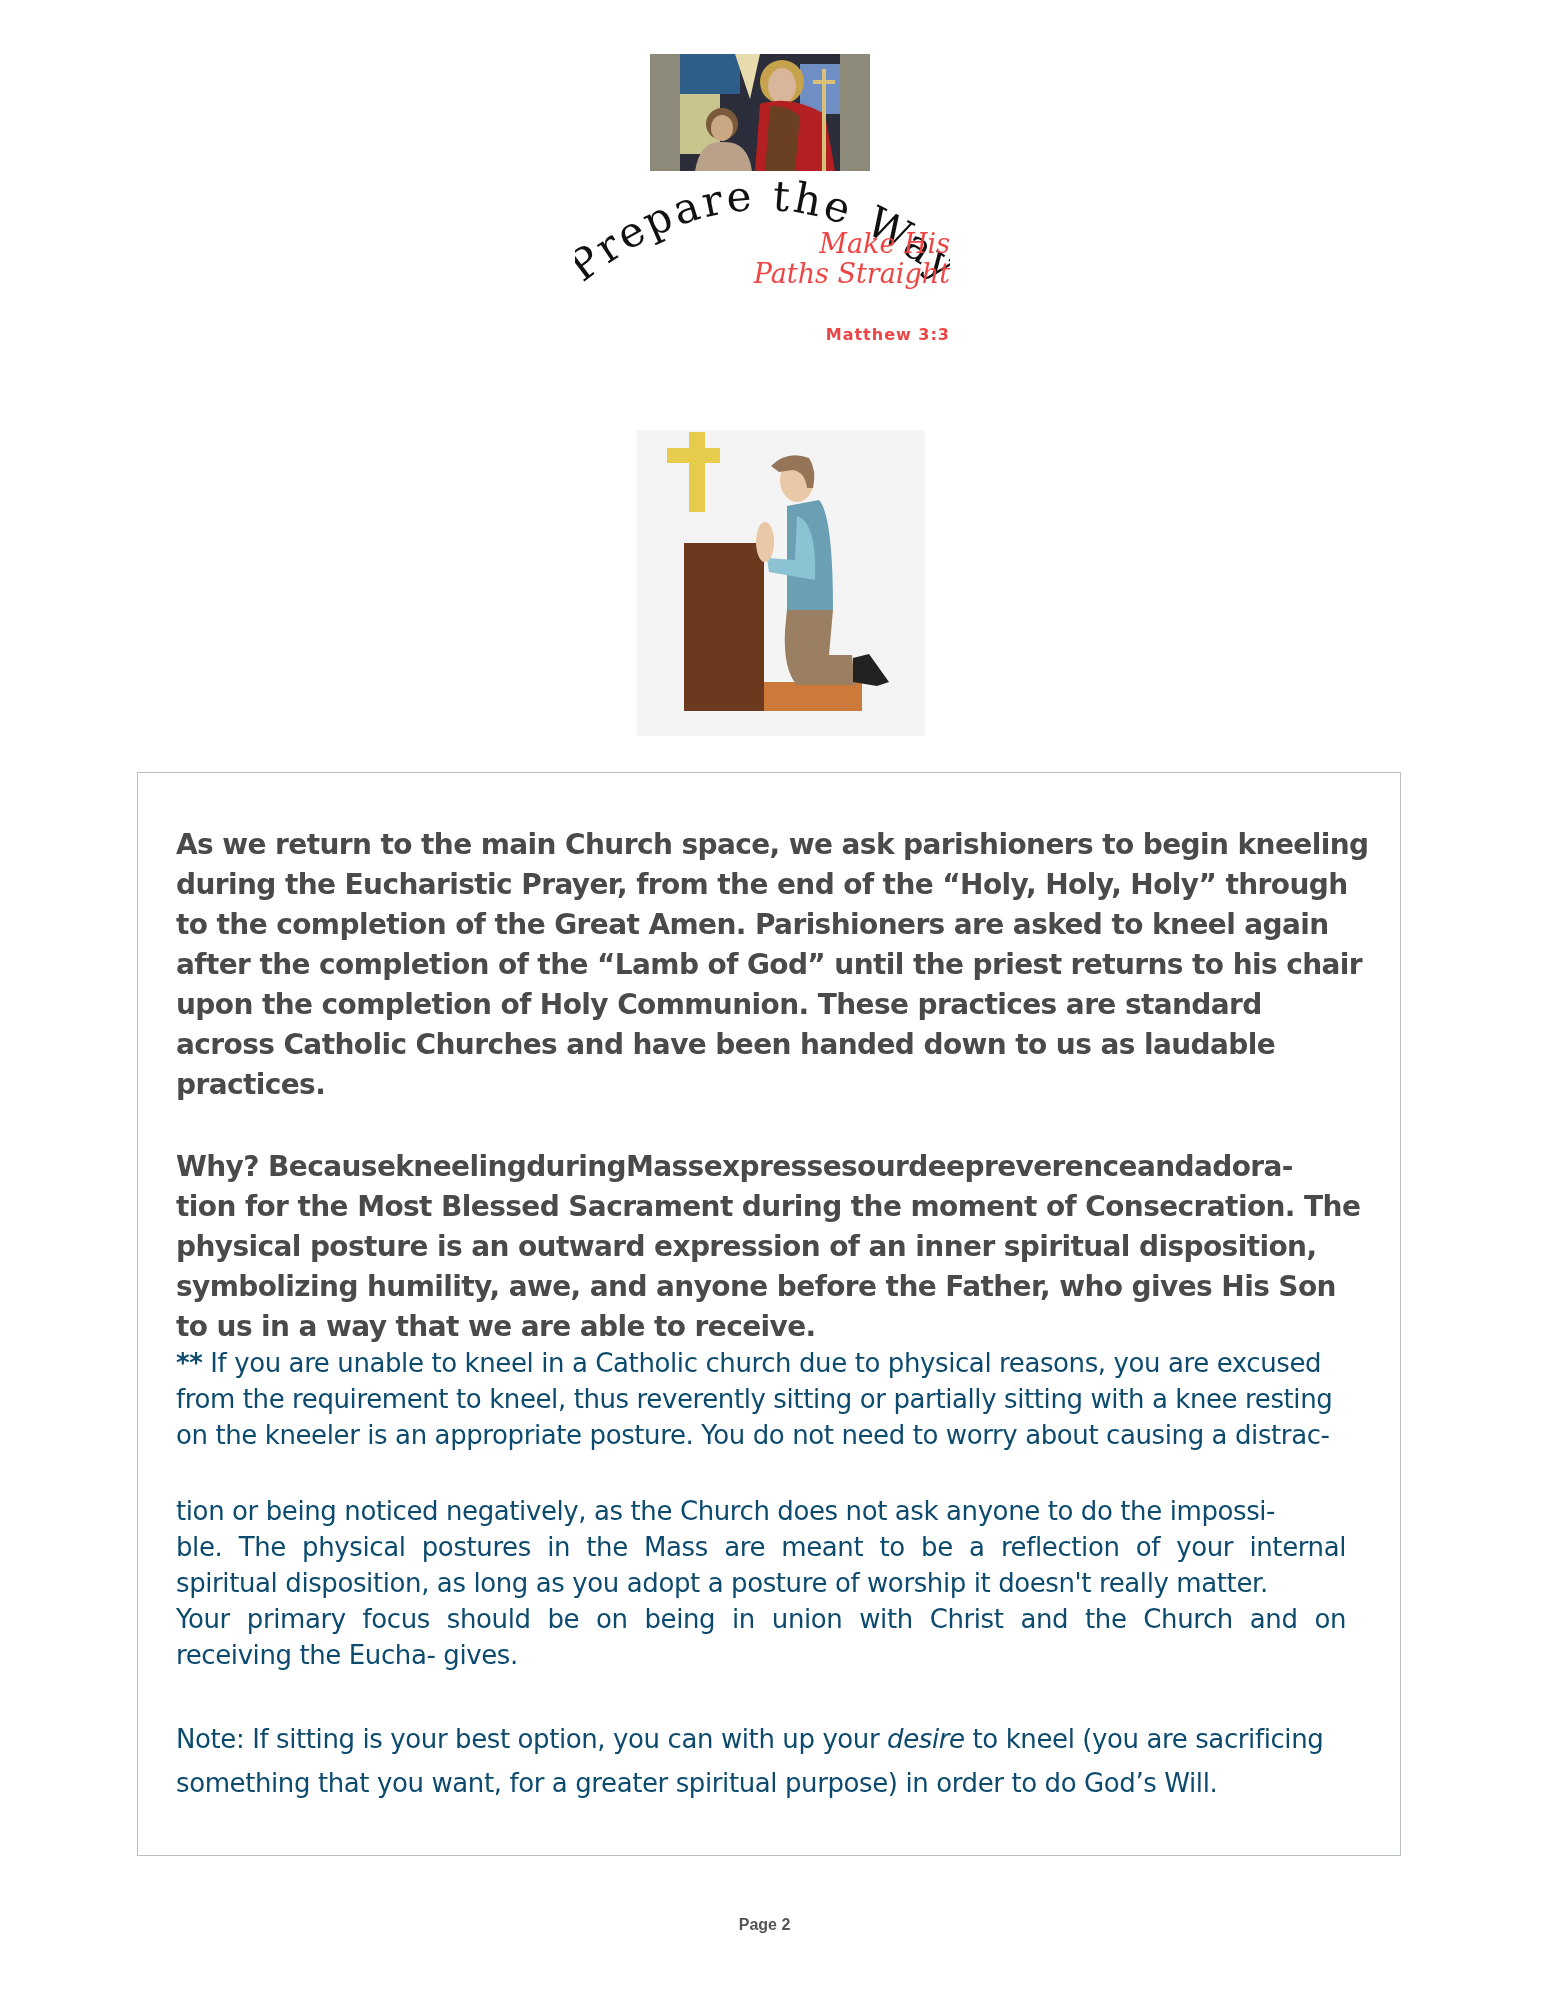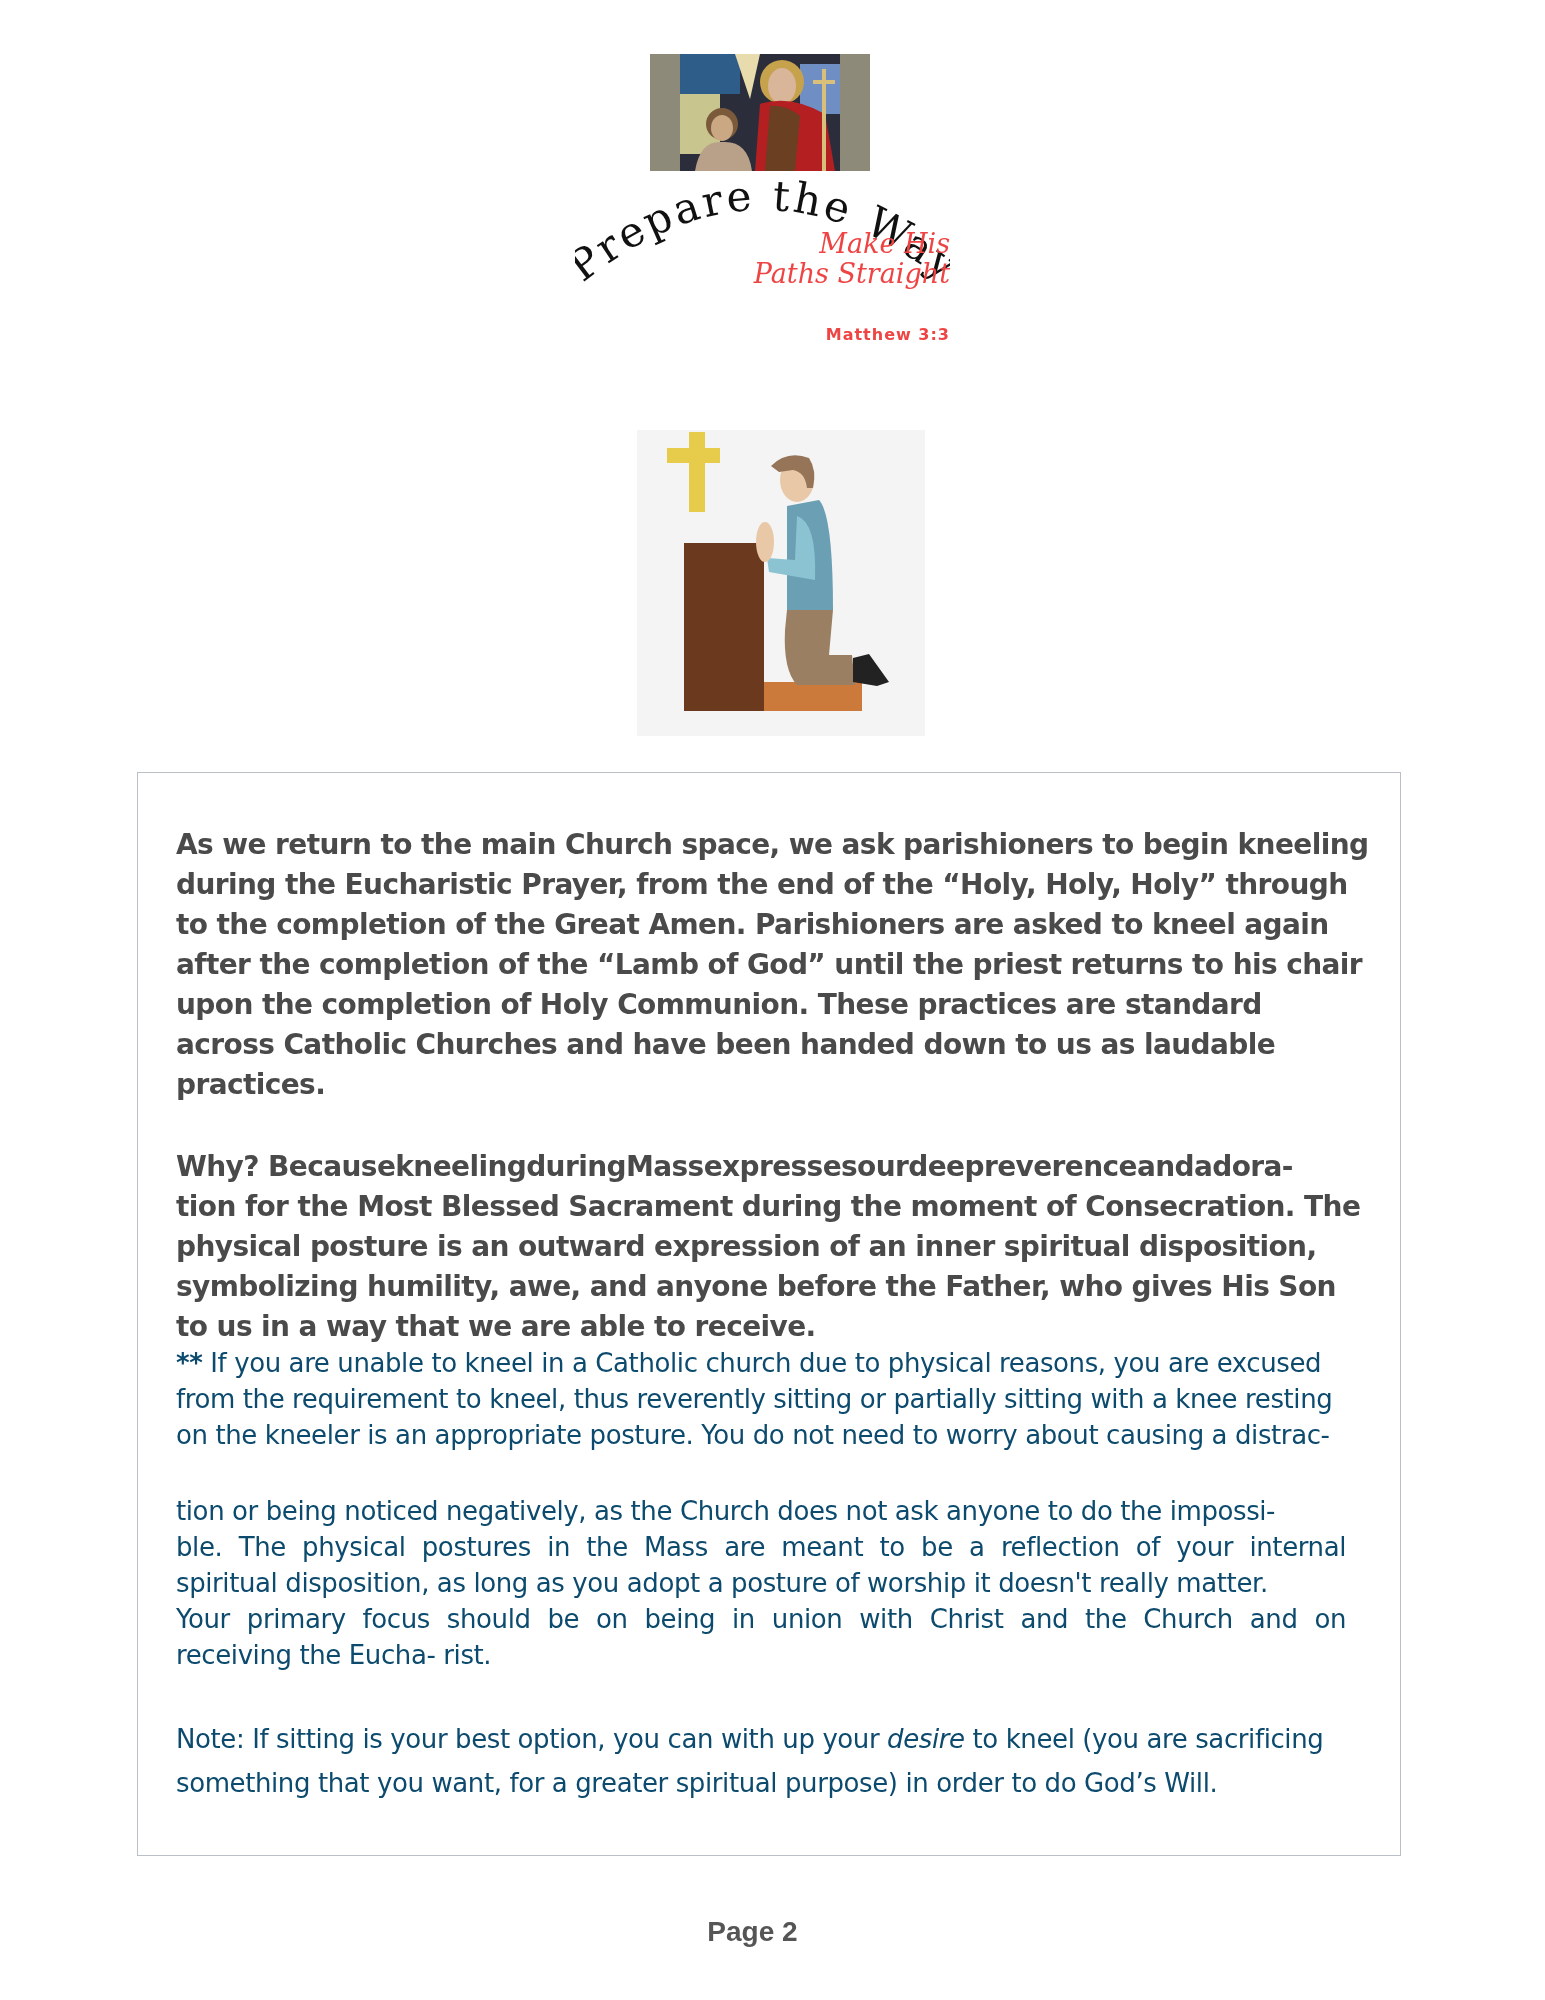--- a/index.html
+++ b/index.html
@@ -24,22 +24,22 @@
   #box { left: 137px; top: 772px; width: 1264px; height: 1084px; border: 1.5px solid #b9c0c8; box-sizing: border-box; }
   .bold-line { position: absolute; left: 176px; font-family: "DejaVu Sans", sans-serif; font-weight: bold;
                font-size: 28px; color: #4a4a4a; white-space: nowrap; letter-spacing: -0.6px;
                transform-origin: left center; }
   .norm-line { position: absolute; left: 176px; font-family: "DejaVu Sans", sans-serif;
                font-size: 26px; color: #0c4a6e; white-space: nowrap; letter-spacing: -0.4px; }
   .just { width: 1170px; text-align: justify; text-align-last: justify; }
   .stars { font-weight: bold; }
   .em-bold { font-weight: normal; font-style: italic; }
 
-  #page-num { left: 0; width: 1505px; top: 1916px; text-align: center; font-family: "Liberation Sans", sans-serif;
-              font-weight: bold; font-size: 28px; color: #555; }
+  #page-num { left: 12px; width: 1505px; top: 1916px; text-align: center; font-family: "Liberation Sans", sans-serif;
+              font-weight: bold; font-size: 16px; color: #555; }
 </style>
 </head>
 <body>
 
 <div id="stained" class="abs">
   <svg width="220" height="117" viewBox="0 0 220 117">
     <rect width="220" height="117" fill="#2b2e3a"></rect>
     <rect x="0" y="0" width="30" height="117" fill="#8d8a7a"></rect>
     <rect x="190" y="0" width="30" height="117" fill="#8d8a7a"></rect>
     <rect x="30" y="0" width="60" height="40" fill="#2f5d8a"></rect>
@@ -121,21 +121,21 @@
   </div>
   <div class="norm-line" style="top:1384px">from the requirement to kneel, thus reverently sitting or partially sitting with a knee resting</div>
   <div class="norm-line" style="top:1420px">on the kneeler is an appropriate posture. You do not need to worry about causing a distrac-</div>
 </div>
 
 <div>
   <div class="norm-line" style="top:1496px">tion or being noticed negatively, as the Church does not ask anyone to do the impossi-</div>
   <div class="norm-line just" style="top:1532px">ble. The physical postures in the Mass are meant to be a reflection of your internal</div>
   <div class="norm-line" style="top:1568px">spiritual disposition, as long as you adopt a posture of worship it doesn't really matter.</div>
   <div class="norm-line just" style="top:1604px">Your primary focus should be on being in union with Christ and the Church and on</div>
-  <div class="norm-line" style="top:1640px">receiving the Eucha- rist.</div>
+  <div class="norm-line" style="top:1640px">receiving the Eucha- gives.</div>
 </div>
 
 <div>
   <div class="norm-line" style="top:1724px">
     <span>Note: If sitting is your best option, you can with up your </span><span class="em-bold">desire</span><span> to kneel (you are sacrificing</span>
   </div>
   <div class="norm-line" style="top:1768px">something that you want, for a greater spiritual purpose) in order to do God’s Will.</div>
 </div>
 
 <div id="page-num" class="abs">Page 2</div>

